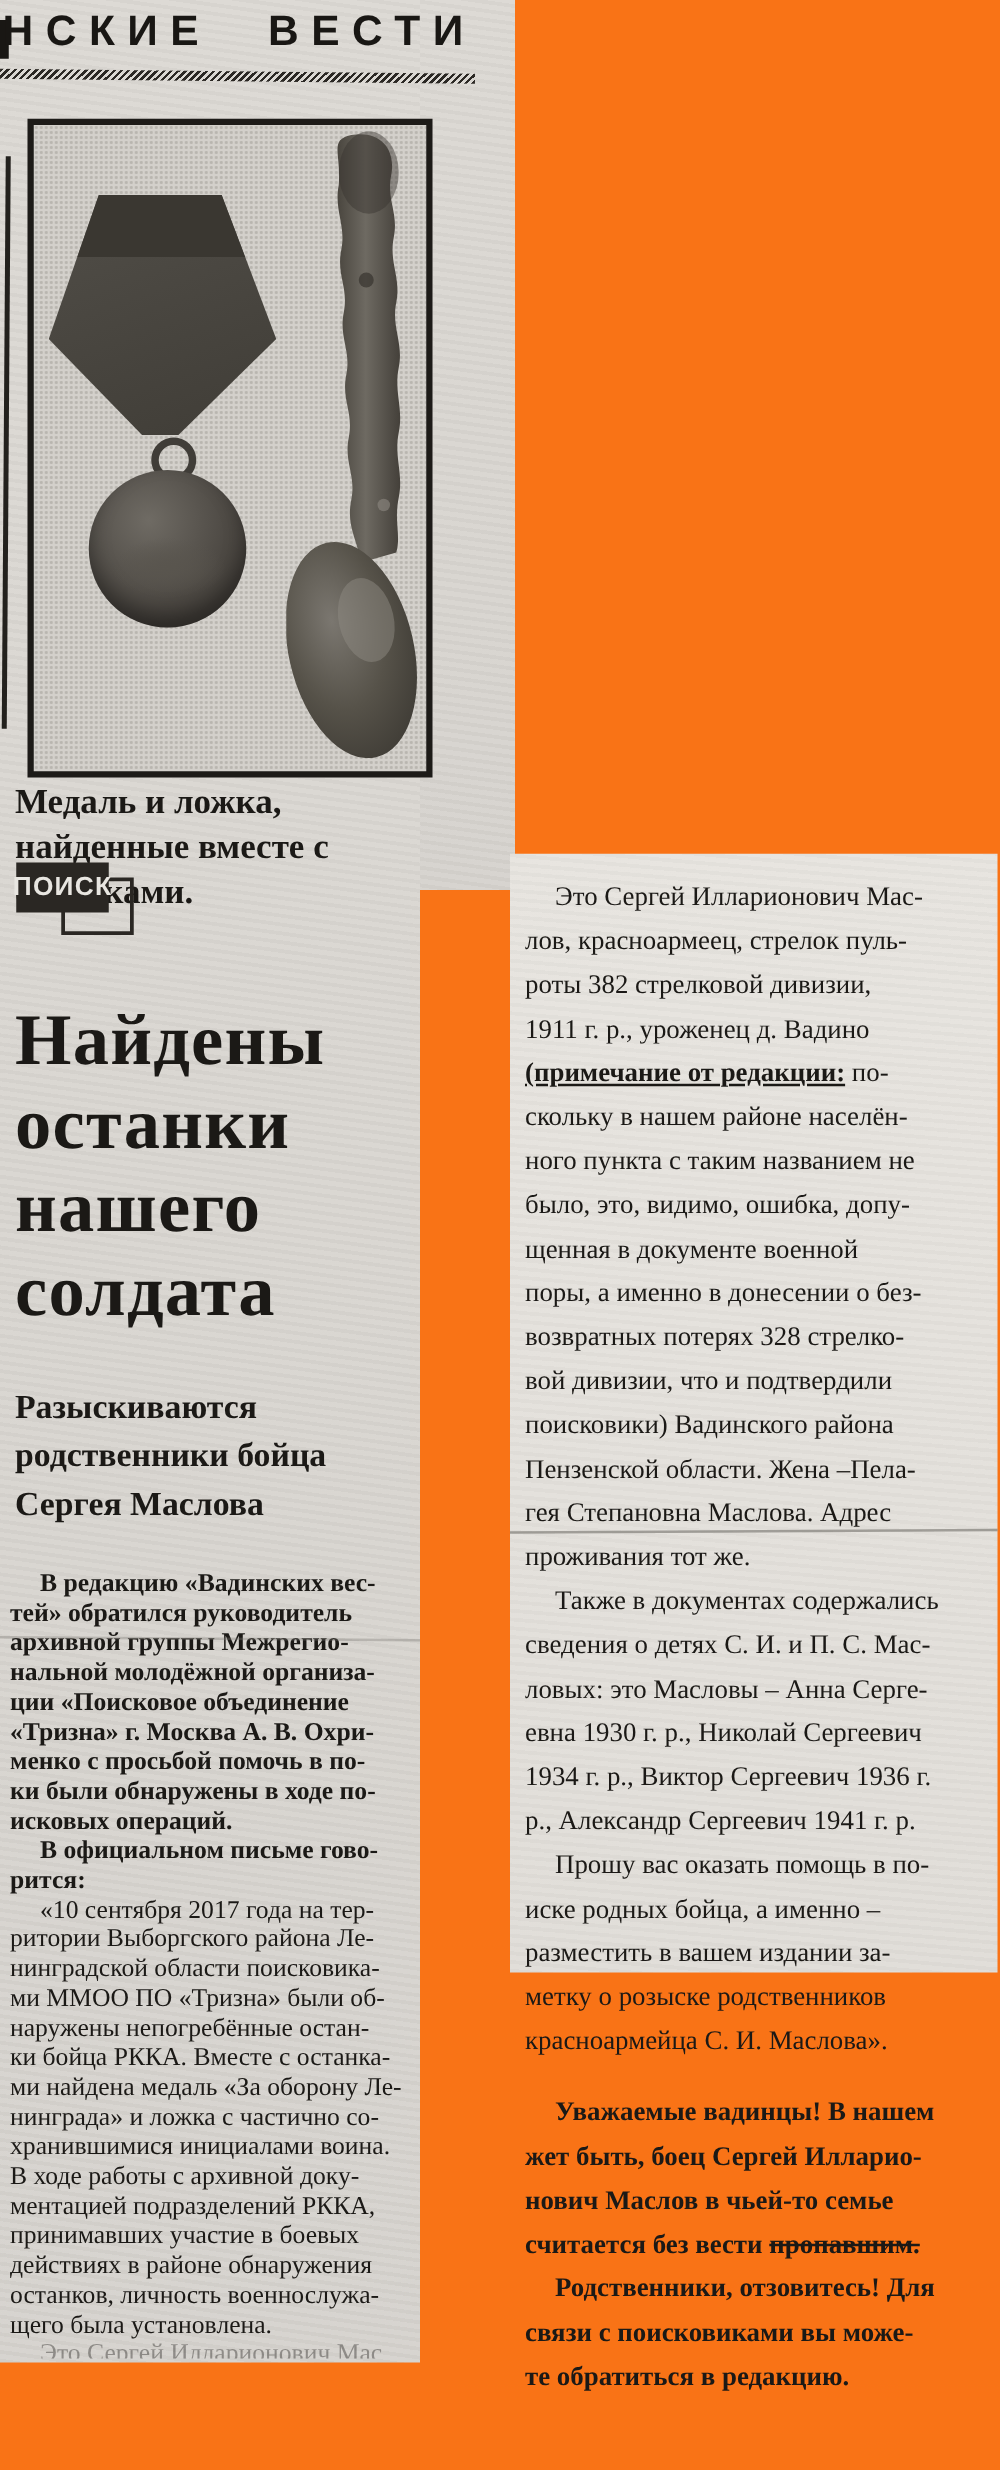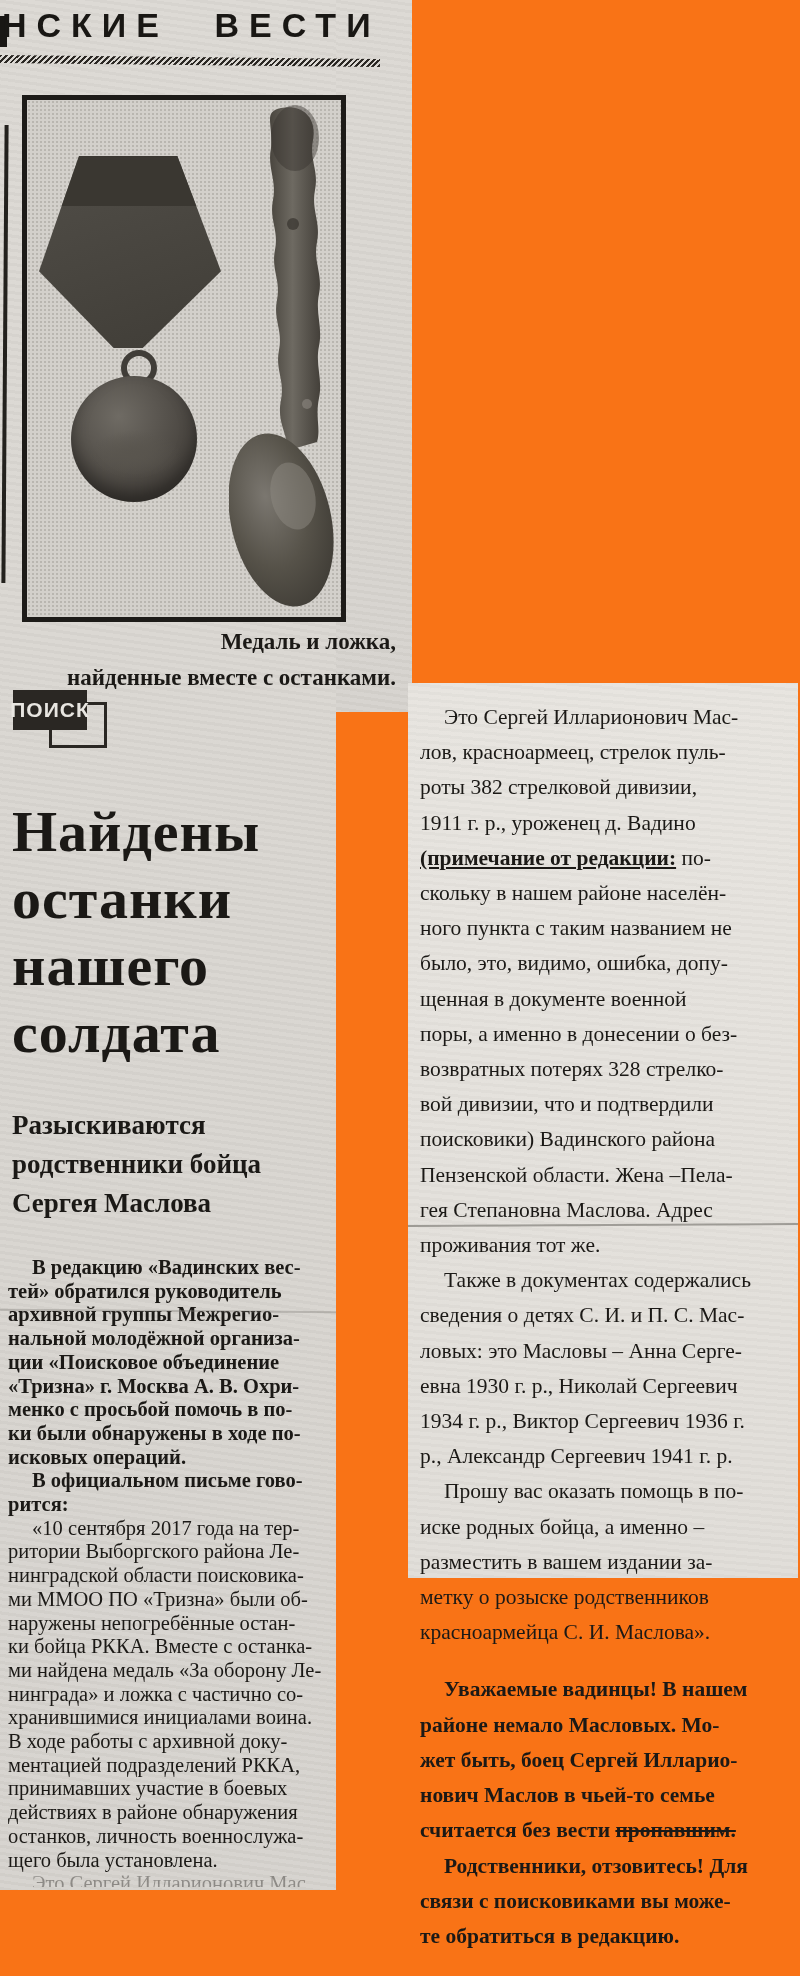--- a/index.html
+++ b/index.html
@@ -24,21 +24,21 @@
      clip-path:polygon(22% 0,76% 0,100% 60%,57% 100%,41% 100%,0 60%);
      background:linear-gradient(180deg,#3a3731 0 26%,rgba(0,0,0,0) 26%),linear-gradient(160deg,#514e48,#403d37);}
   .ring{position:absolute;left:94px;top:250px;width:24px;height:24px;border:6px solid #403d38;border-radius:50%;}
   .disc{position:absolute;left:44px;top:276px;width:126px;height:126px;border-radius:50%;
      background:radial-gradient(circle at 38% 32%,#6f6b64,#433f3a 72%);
      box-shadow:inset 0 -10px 16px rgba(0,0,0,.35);}
   .discmark{position:absolute;left:62px;top:330px;width:92px;height:48px;border-radius:50%;
      background:radial-gradient(#59554e,rgba(0,0,0,0) 70%);}
   .spoon{position:absolute;right:2px;top:4px;}
 
-  .caption{position:absolute;left:0;top:624px;width:396px;font-weight:700;font-size:23px;line-height:36px;text-align:right;}
+  .caption{position:absolute;left:12px;top:624px;width:396px;font-weight:700;font-size:28px;line-height:36px;}
   .badge-wrap{position:absolute;left:13px;top:690px;width:110px;height:60px;}
   .badge-outline{position:absolute;left:36px;top:12px;width:52px;height:40px;border:3px solid #2a2723;}
   .badge-box{position:absolute;left:0;top:0;width:74px;height:40px;background:#2a2723;display:flex;align-items:center;justify-content:center;}
   .badge-box span{font-family:"Liberation Sans","DejaVu Sans",sans-serif;font-weight:700;font-size:21px;letter-spacing:1px;color:#e8e6e1;}
 
   .headline{position:absolute;left:12px;top:798px;font-weight:700;font-size:58px;line-height:67px;letter-spacing:1px;}
   .subhead{position:absolute;left:12px;top:1106px;font-weight:700;font-size:27px;line-height:39px;}
 
   .lcol{position:absolute;left:8px;top:1256px;width:328px;overflow:hidden;font-size:20.5px;line-height:23.7px;}
   .lcol .ln{white-space:nowrap;overflow:hidden;}
@@ -193,21 +193,20 @@
     <div class="indent-first">
         <div class="ln">Прошу вас оказать помощь в по-</div>
         <div class="ln">иске родных бойца, а именно –</div>
         <div class="ln">разместить в вашем издании за-</div>
         <div class="ln">метку о розыске родственников</div>
         <div class="ln">красноармейца С. И. Маслова».</div>
       </div>
     <div class="gap"></div>
     <div class="bold indent-first">
         <div class="ln">Уважаемые вадинцы! В нашем</div>
-        <div class="ln">районе немало Масловых. Мо-</div>
         <div class="ln">жет быть, боец Сергей Илларио-</div>
         <div class="ln">нович Маслов в чьей-то семье</div>
       </div>
     <div class="ln bold"><span>считается без вести </span><span class="strike">пропавшим.</span></div>
     <div class="bold indent-first">
         <div class="ln">Родственники, отзовитесь! Для</div>
         <div class="ln">связи с поисковиками вы може-</div>
         <div class="ln">те обратиться в редакцию.</div>
       </div>
   </div>

